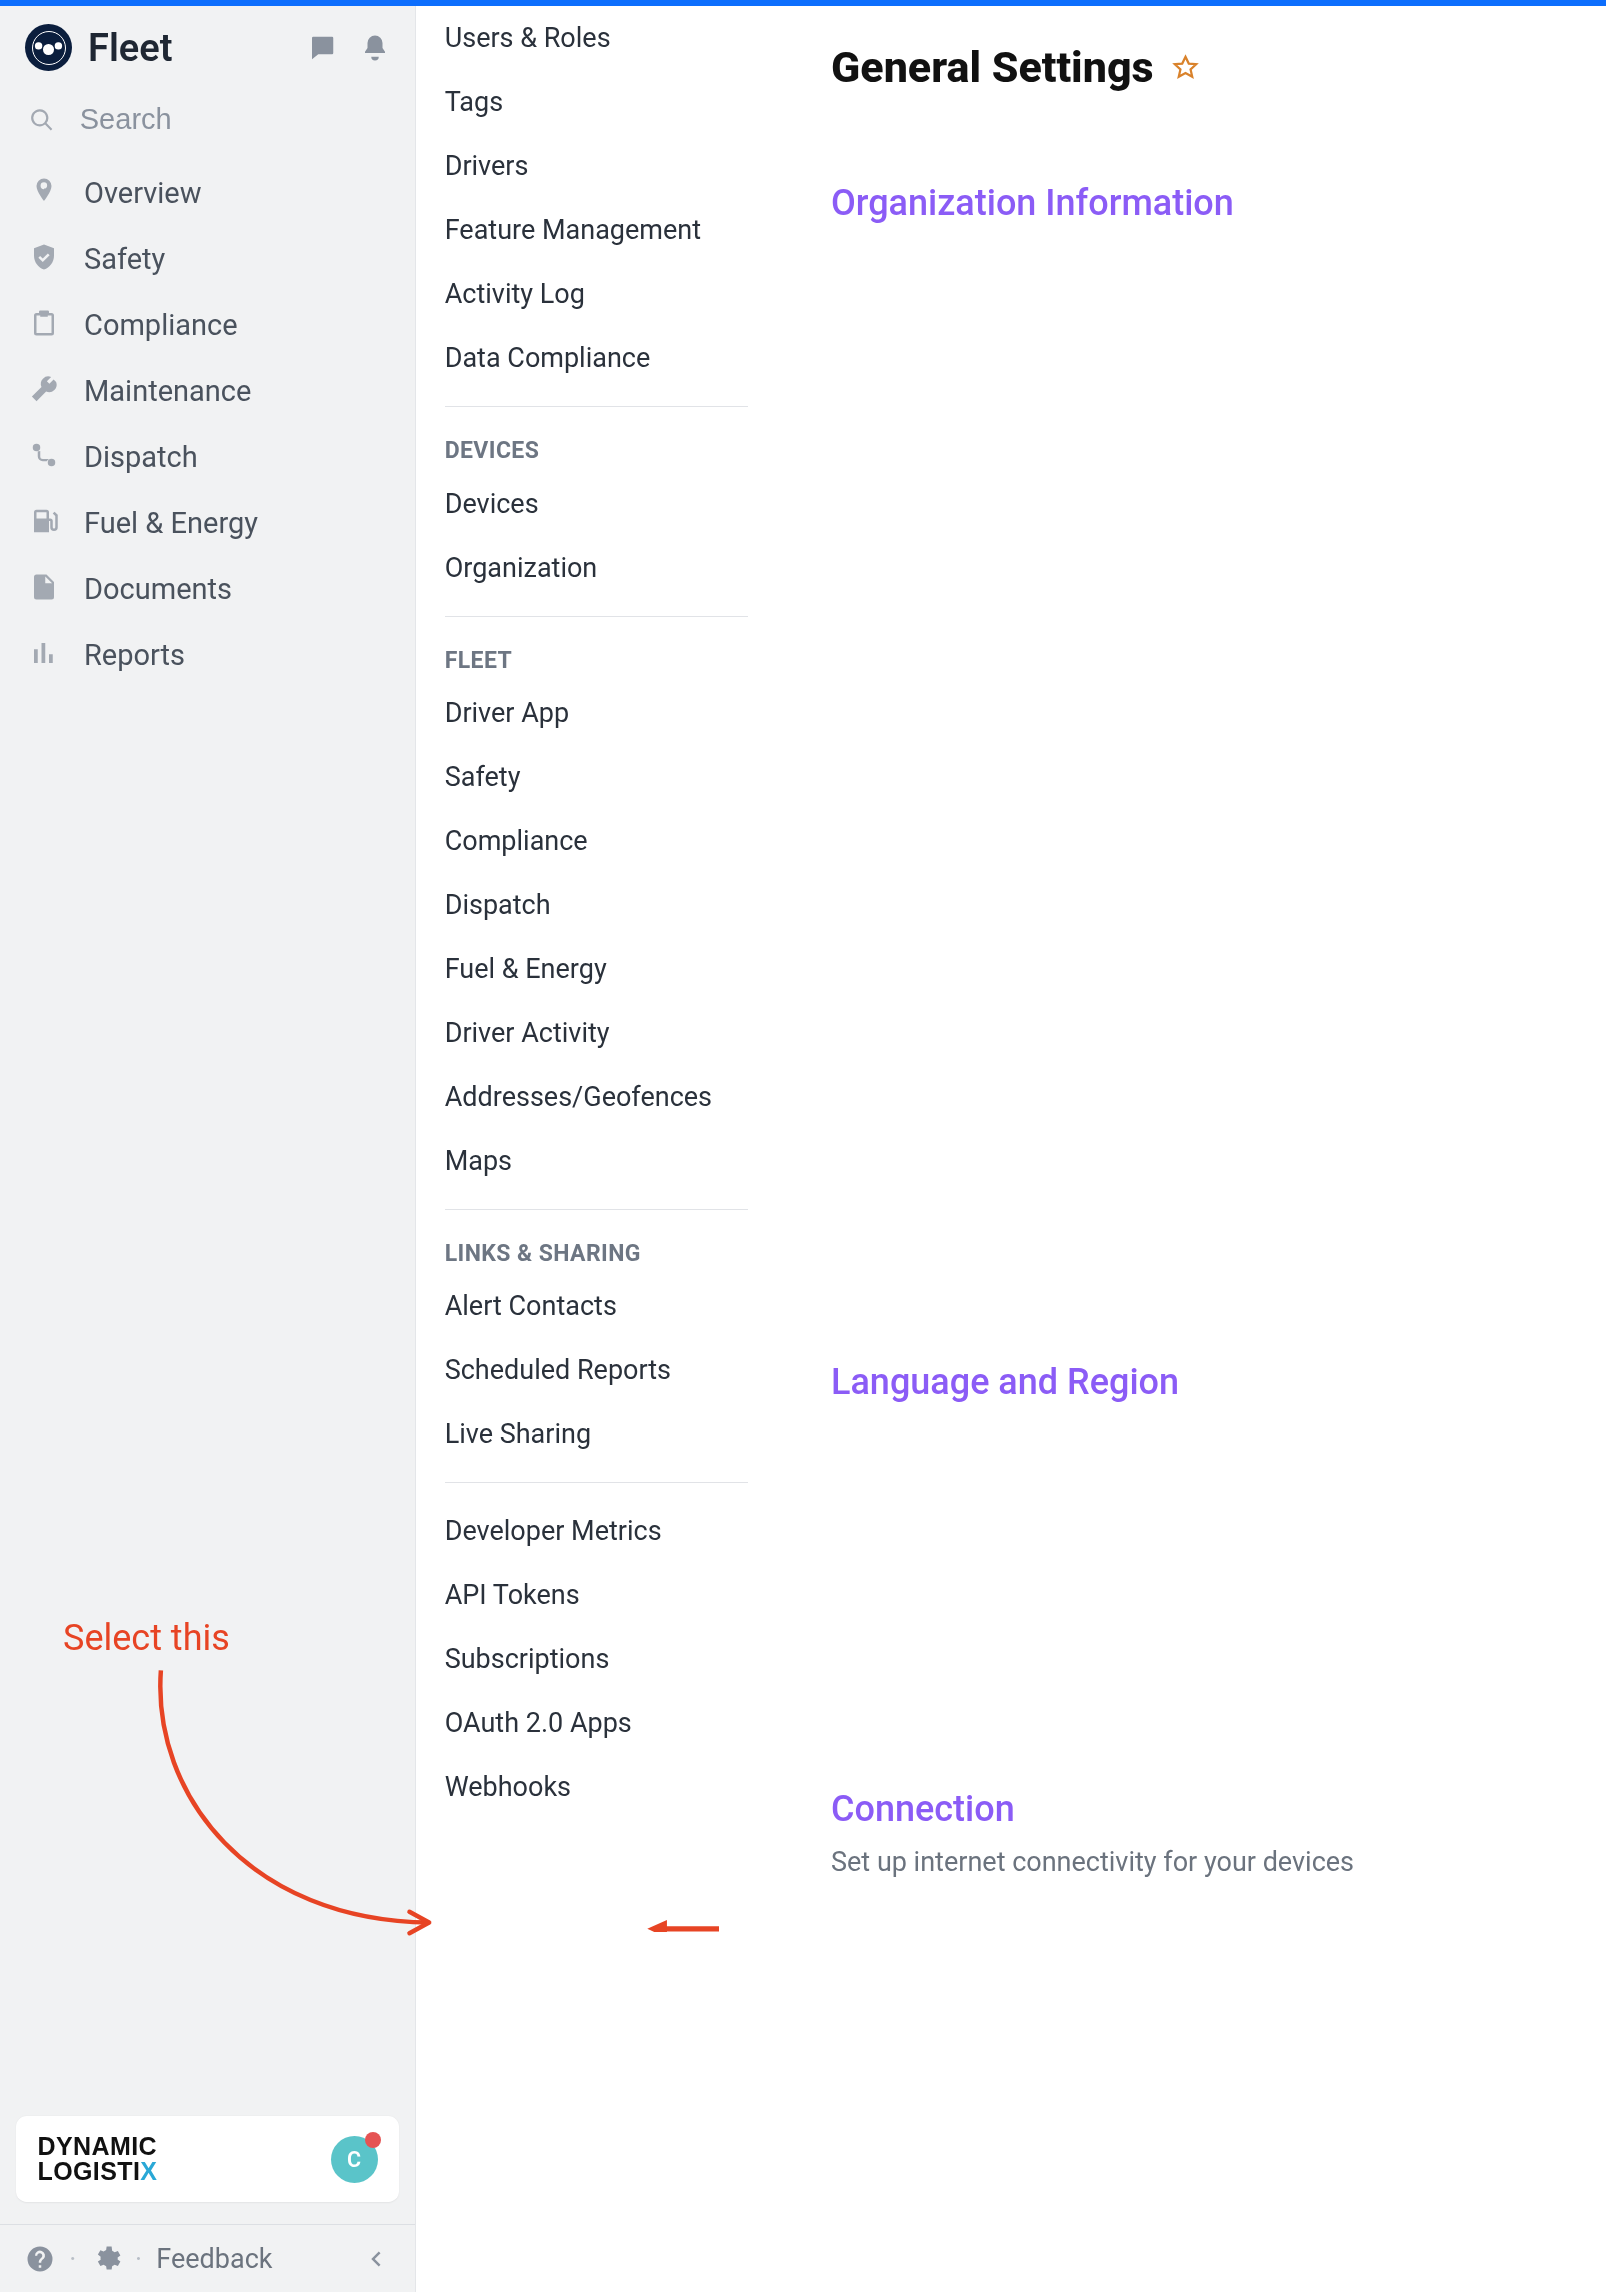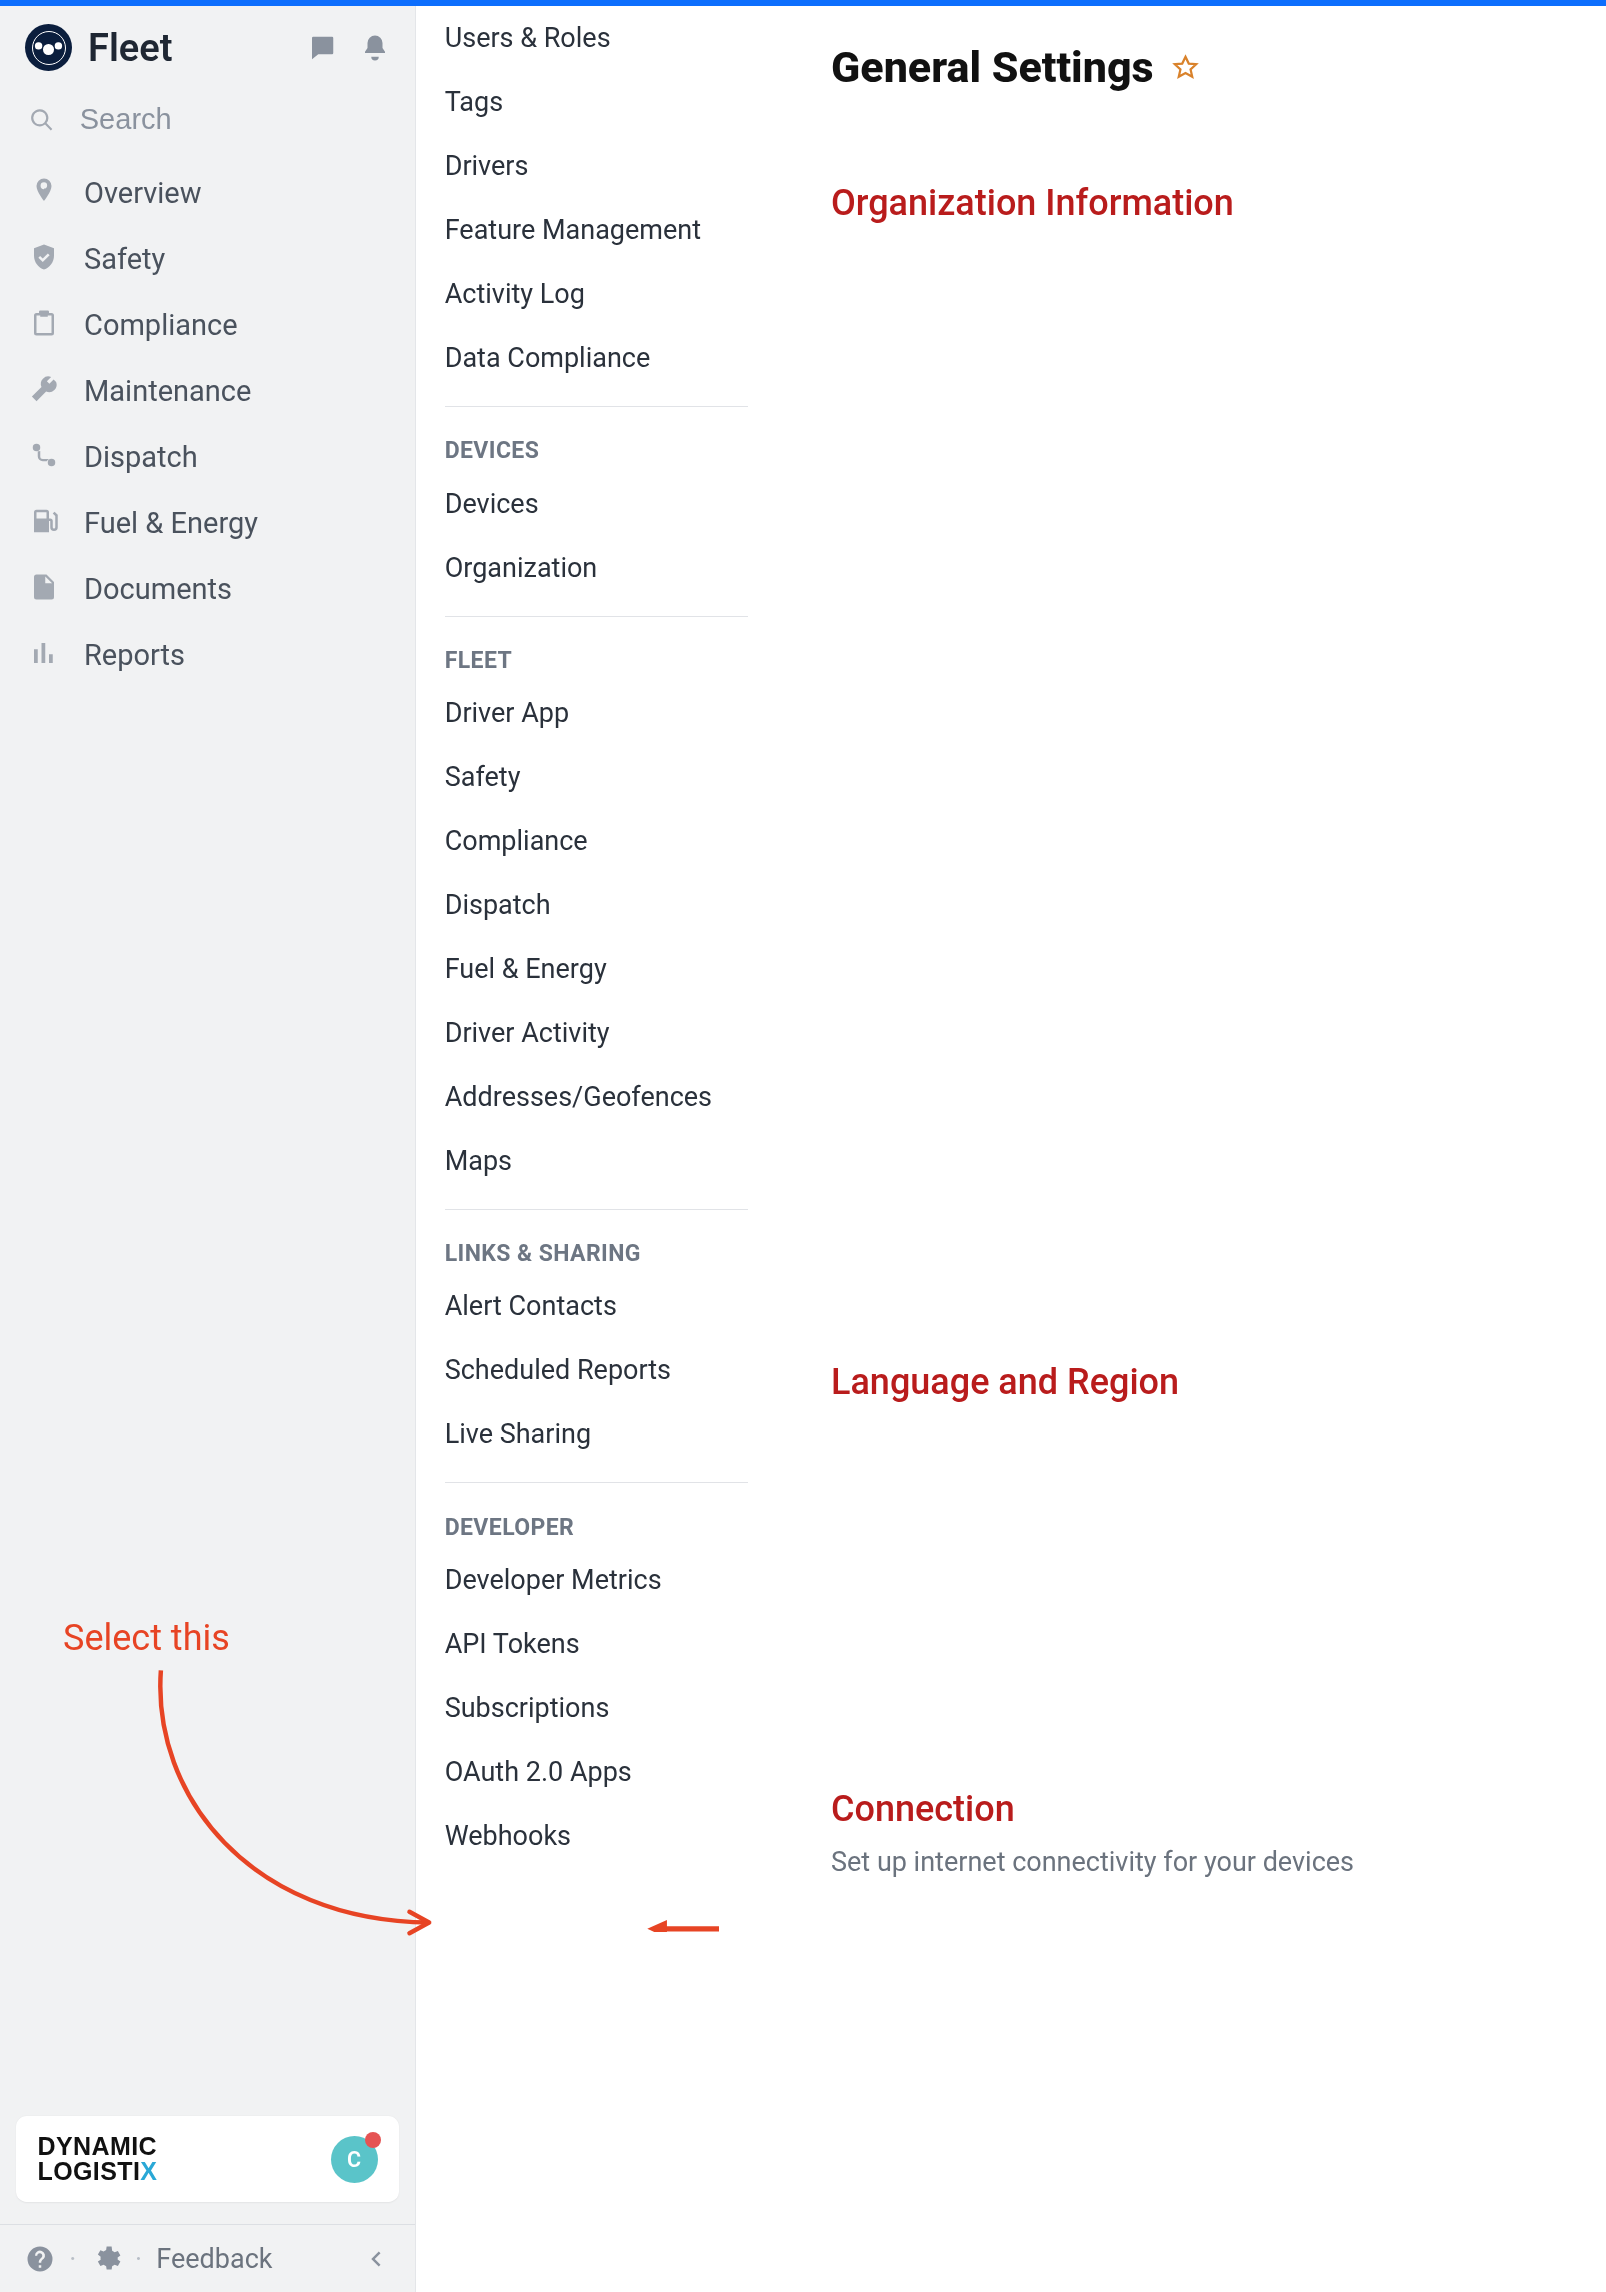--- a/index.html
+++ b/index.html
@@ -156,21 +156,21 @@
   .main {
     position: absolute;
     top: 6.3px; left: 777px; right: 0;
     height: calc(100% - 6.3px);
     background: #fff;
     padding: 36px 54px;
   }
   .page-title-row { display: flex; align-items: center; gap: 18px; }
   .page-title { font-size: 43px; font-weight: 800; color: #111; }
   .star { width: 27px; height: 27px; stroke: #d9822b; fill: none; stroke-width: 2; }
-  .section-title { font-size: 36px; font-weight: 500; color: #b91c1c; margin-top: 81px; }
+  .section-title { font-size: 36px; font-weight: 500; color: #8b5cf6; margin-top: 81px; }
   .section-desc { font-size: 27px; color: #6b737e; margin-top: 16px; }
   .section-gap-lg { margin-top: 1137px; }
   .section-gap-md { margin-top: 385px; }
 
   
   .ann-label {
     position: absolute;
     color: #e74424;
     font-size: 36px;
     font-weight: 400;
@@ -314,21 +314,20 @@
     <div class="set-item">Addresses/Geofences</div>
     <div class="set-item">Maps</div>
 
     <div class="set-divider"></div>
     <div class="set-head">LINKS &amp; SHARING</div>
     <div class="set-item">Alert Contacts</div>
     <div class="set-item">Scheduled Reports</div>
     <div class="set-item">Live Sharing</div>
 
     <div class="set-divider"></div>
-    <div class="set-head">DEVELOPER</div>
     <div class="set-item">Developer Metrics</div>
     <div class="set-item">API Tokens</div>
     <div class="set-item">Subscriptions</div>
     <div class="set-item">OAuth 2.0 Apps</div>
     <div class="set-item">Webhooks</div>
   </div>
 </aside>
 
 <main class="main">
   <div class="page-title-row">

